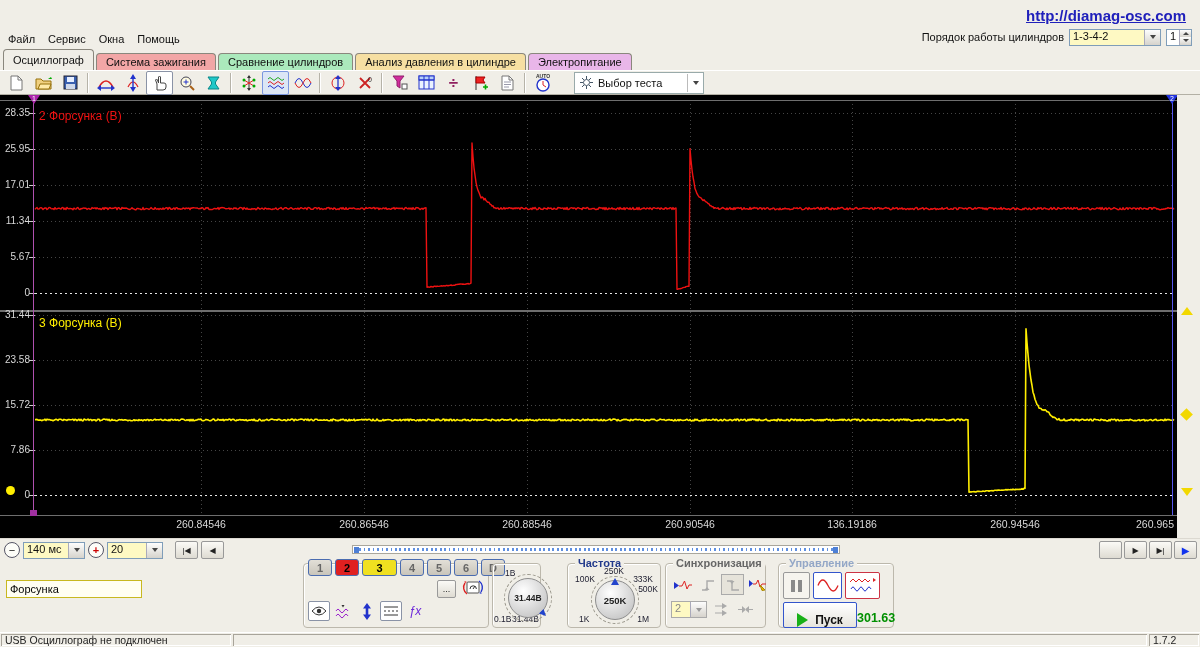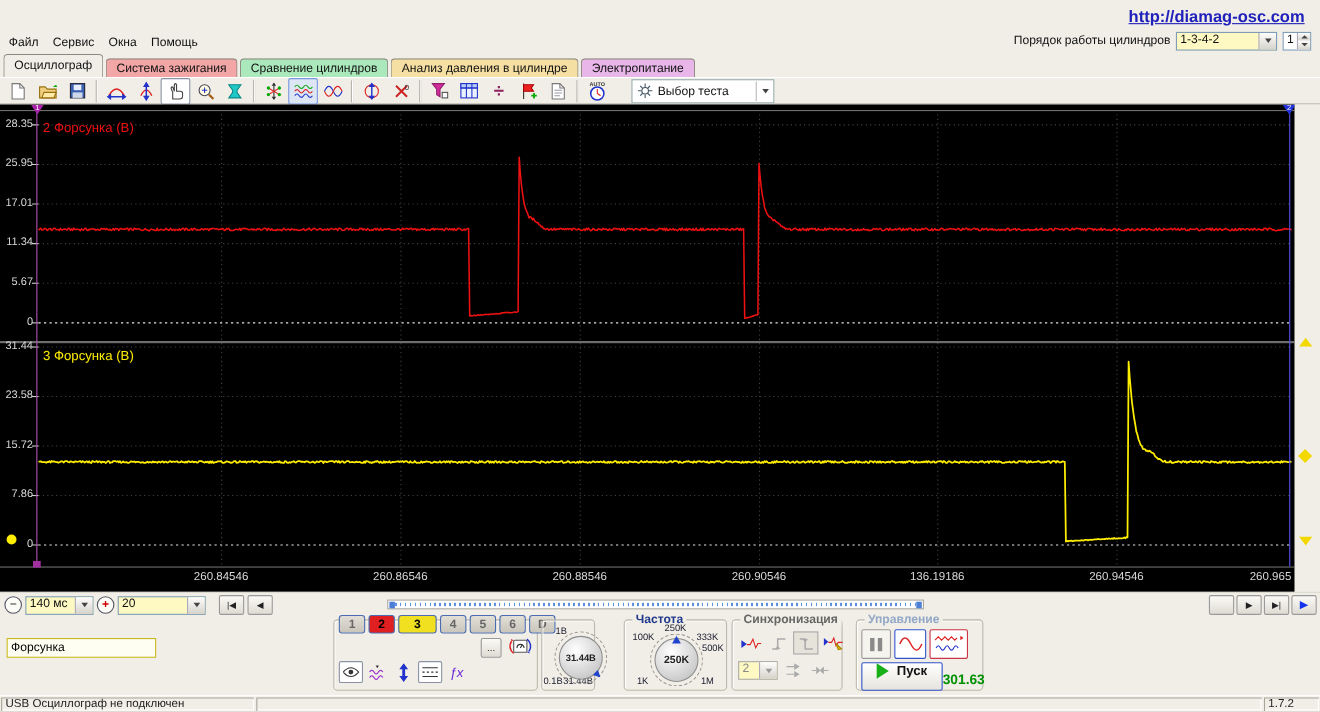--- a/index.html
+++ b/index.html
@@ -94,21 +94,21 @@
   .dptr-se{position:absolute;width:7px;height:7px;background:#2244cc;clip-path:polygon(100% 100%,0 65%,65% 0)}
   .sybtn{width:21px;height:19px;display:flex;align-items:center;justify-content:center;border:1px solid transparent;cursor:pointer}
   .sybtn.pressed{background:#e6e3da;border:1px solid #aaa}
   .ctlbtn{height:25px;border:1px solid #999;border-radius:2px;background:#f6f4ee;display:flex;
     align-items:center;justify-content:center;cursor:pointer;flex:none}
   .ctlbtn.sel-blue{border:1px solid #3355cc;background:#fff}
   .ctlbtn.sel-red{border:1px solid #cc3344;background:#fff}
   .pausebars{display:flex;gap:3px}
   .pausebars div{width:4px;height:12px;background:#8a8a8a}
   #pusk{position:absolute;left:4px;top:38px;width:72px;height:24px;border:1px solid #3355cc;border-radius:2px;
-    background:linear-gradient(#ffffff,#e6e4dd);display:flex;align-items:flex-start;justify-content:center;
+    background:linear-gradient(#ffffff,#e6e4dd);display:flex;align-items:flex-end;justify-content:center;
     gap:7px;cursor:pointer}
   #pusk .play{width:0;height:0;border-top:7px solid transparent;border-bottom:7px solid transparent;border-left:11px solid #18b018}
   #pusk .lbl{font-weight:bold;font-size:12px}
   #counter{position:absolute;left:78px;top:47px;color:#009000;font-weight:bold;font-size:12.5px}
   
   #statusbar{position:absolute;top:632px;left:0;width:1200px;height:15px;background:#f0eee7;border-top:1px solid #fff}
   .scell{position:absolute;top:1px;height:12px;box-shadow:inset 1px 1px 0 #a8a49a,inset -1px -1px 0 #fff;
     font-size:10.5px;line-height:13px;padding-left:4px;box-sizing:border-box;color:#222}
 </style>
 </head>
@@ -386,21 +386,21 @@
 <div id="navrow">
   <div class="nav-left">
     <div class="roundbtn">−</div>
     <div class="combo" style="width:62px">
       <span class="val">140 мс</span>
       <span class="btn">
           <span class="tri-dn"></span>
         </span>
     </div>
     <div class="roundbtn" style="color:#c00;font-weight:bold">+</div>
-    <div class="combo" style="width:80px">
+    <div class="combo" style="width:56px">
       <span class="val">20</span>
       <span class="btn">
           <span class="tri-dn"></span>
         </span>
     </div>
     <div style="width:6px"></div>
     <div class="squarebtn">|◀</div>
     <div class="squarebtn">◀</div>
   </div>
 

